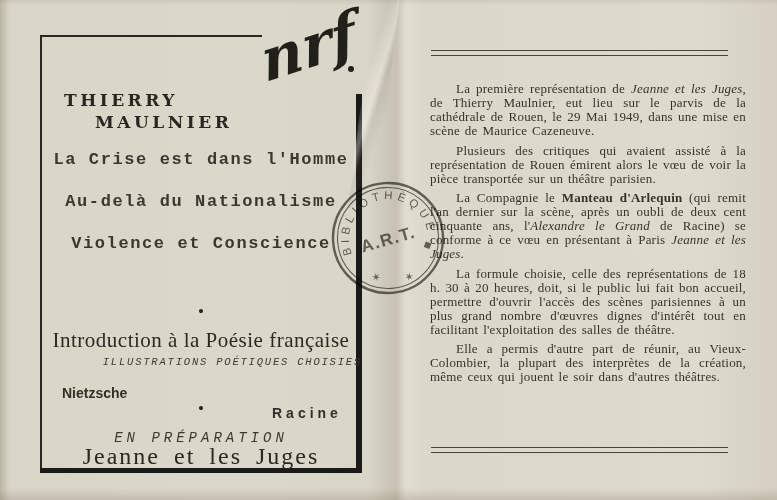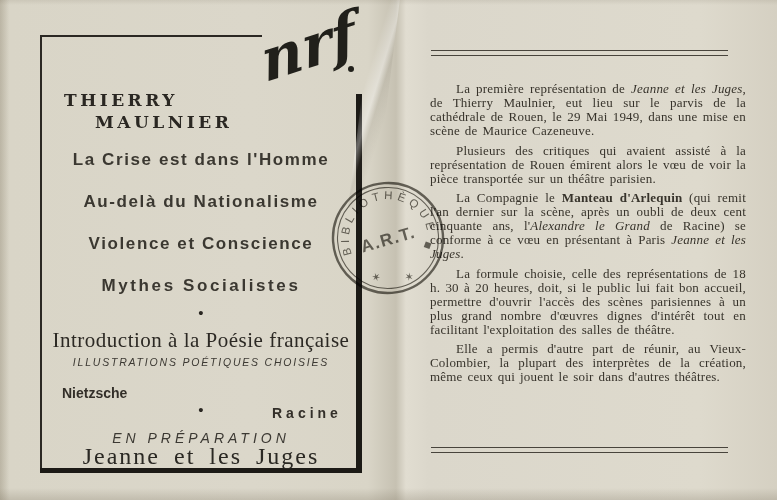--- a/index.html
+++ b/index.html
@@ -21,26 +21,26 @@
   .nrf{
     position:absolute;left:256px;top:18px;width:110px;height:86px;
     font-family:"DejaVu Serif",serif;font-style:italic;font-weight:bold;
     font-size:58px;color:#21201b;line-height:1;
     transform:rotate(-18deg) skewX(-8deg);transform-origin:50% 50%;
     text-align:center;
   }
   .nrf-dot{position:absolute;left:348px;top:66px;width:6px;height:6px;border-radius:50%;background:#21201b;}
   
   .lp{position:absolute;color:#2f2c26;margin-top:28px;}
-  .lp-center{left:40px;width:322px;text-align:center;}
+  .lp-center{left:40px;width:322px;text-align:center;font-family:Liberation Mono, monospace;}
   .author{font-family:"DejaVu Serif",serif;font-weight:bold;font-size:17px;letter-spacing:3.5px;color:#2a2722;}
   .t-line{font-size:17px;font-weight:bold;letter-spacing:1.6px;color:#3b3831;}
   .dot-sep{font-size:15px;color:#2a2722;}
   .intro-title{font-family:"Liberation Serif",serif;font-size:21px;letter-spacing:.5px;color:#2c2924;}
-  .intro-sub{font-style:italic;font-size:10.5px;letter-spacing:1.8px;color:#3c3933;}
+  .intro-sub{font-style:italic;font-size:10.5px;letter-spacing:1.8px;color:#3c3933;text-align:right;}
   .intro-collab{font-style:italic;font-size:11px;letter-spacing:.4px;color:#3c3933;}
   .name{font-size:14px;font-weight:bold;color:#332f29;}
   .name-right{letter-spacing:4px;}
   .en-prep{font-style:italic;font-size:14px;letter-spacing:4px;color:#3c3933;}
   .featured{font-family:"Liberation Serif",serif;font-size:24px;letter-spacing:2px;word-spacing:6px;color:#2a2823;}
   
   .rule{position:absolute;left:431px;width:297px;height:4px;
     border-top:1.5px solid #48443c;border-bottom:1.5px solid #48443c;}
   .rule-top{top:50px;}
   .rule-bottom{top:447px;}
@@ -79,21 +79,20 @@
 
   <div class="nrf">nrf</div>
   <div class="nrf-dot"></div>
 
   <div class="lp author" style="left:64px;top:62px;">THIERRY</div>
   <div class="lp author" style="left:95px;top:84px;">MAULNIER</div>
 
   <div class="lp lp-center t-line" style="top:122px;">La Crise est dans l'Homme</div>
   <div class="lp lp-center t-line" style="top:164px;">Au-delà du Nationalisme</div>
   <div class="lp lp-center t-line" style="top:206px;">Violence et Conscience</div>
-  <div class="lp lp-center t-line" style="top:248px;letter-spacing:2.6px;">Mythes Socialistes</div>
 
   <div class="lp lp-center dot-sep" style="top:276px;">•</div>
 
   <div class="lp lp-center intro-title" style="top:300px;">Introduction à la Poésie française</div>
   <div class="lp lp-center intro-sub" style="top:328px;">ILLUSTRATIONS POÉTIQUES CHOISIES</div>
 
   <div class="lp name" style="left:62px;top:357px;">Nietzsche</div>
   <div class="lp name name-right" style="left:272px;top:377px;">Racine</div>
 
   <div class="lp lp-center dot-sep" style="top:373px;">•</div>

